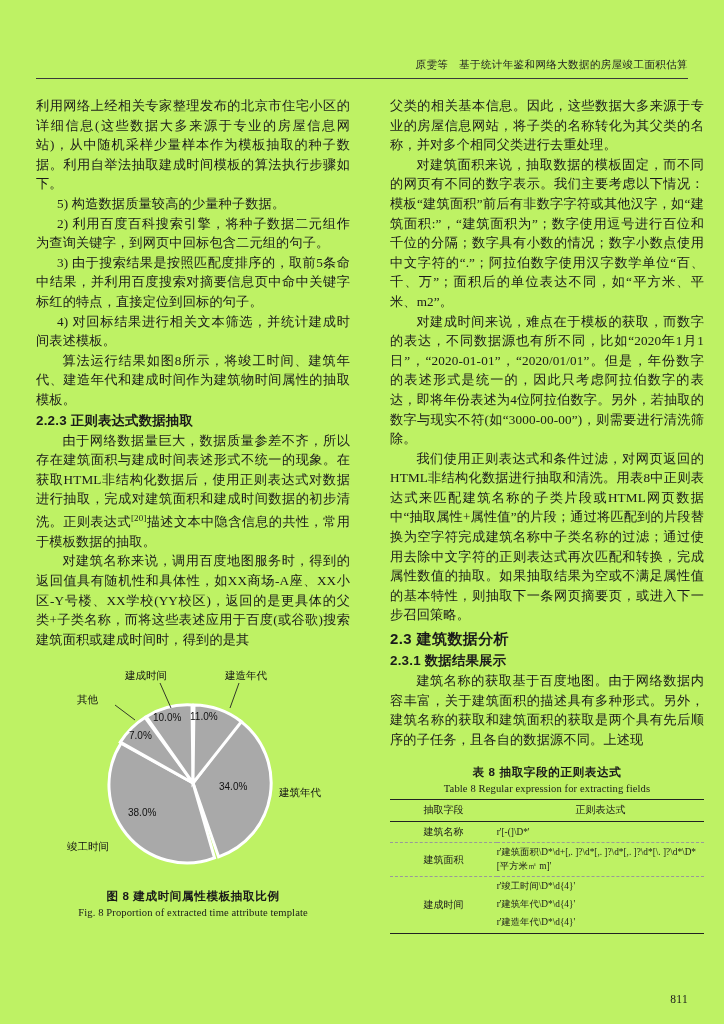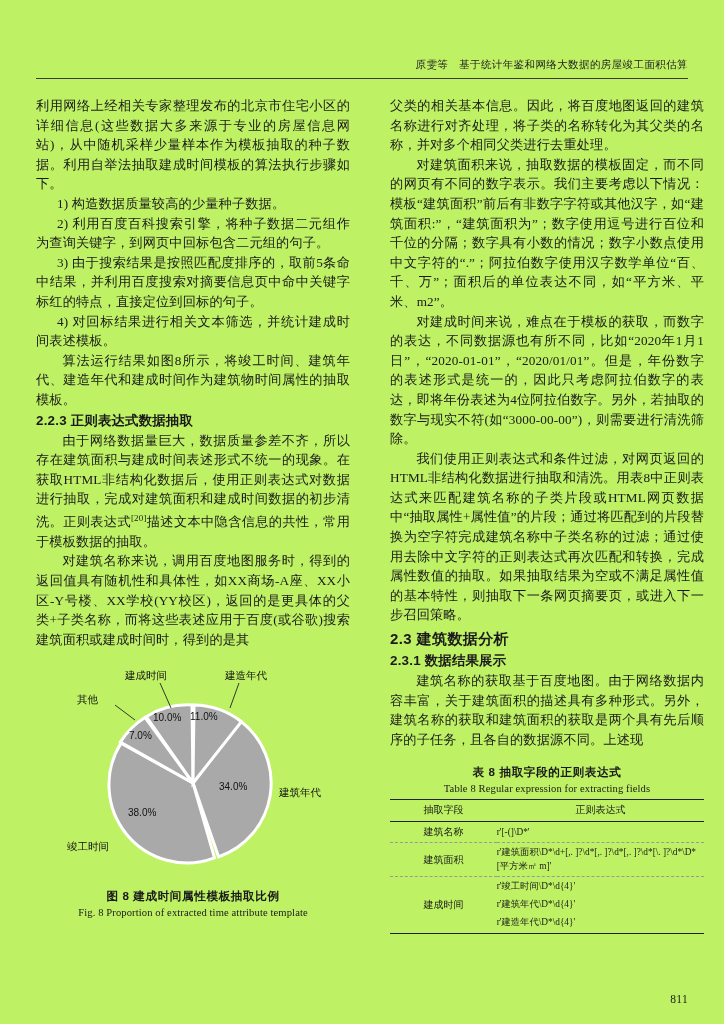--- a/index.html
+++ b/index.html
@@ -186,21 +186,21 @@
 <div class="page">
 
   <div class="running-head">原雯等　基于统计年鉴和网络大数据的房屋竣工面积估算</div>
   <div class="head-rule"></div>
 
   <div class="columns">
 
     <div class="col">
 
       <p class="para">利用网络上经相关专家整理发布的北京市住宅小区的详细信息(这些数据大多来源于专业的房屋信息网站)，从中随机采样少量样本作为模板抽取的种子数据。利用自举法抽取建成时间模板的算法执行步骤如下。</p>
-      <p class="para indent-num">1) 构造数据质量较高的少量种子数据。</p>
+      <p class="para indent-num">5) 构造数据质量较高的少量种子数据。</p>
       <p class="para indent-num">2) 利用百度百科搜索引擎，将种子数据二元组作为查询关键字，到网页中回标包含二元组的句子。</p>
       <p class="para indent-num">3) 由于搜索结果是按照匹配度排序的，取前5条命中结果，并利用百度搜索对摘要信息页中命中关键字标红的特点，直接定位到回标的句子。</p>
       <p class="para indent-num">4) 对回标结果进行相关文本筛选，并统计建成时间表述模板。</p>
       <p class="para indent">算法运行结果如图8所示，将竣工时间、建筑年代、建造年代和建成时间作为建筑物时间属性的抽取模板。</p>
 
       <h3 class="sec">2.2.3  正则表达式数据抽取</h3>
 
       <p class="para indent"><span>由于网络数据量巨大，数据质量参差不齐，所以存在建筑面积与建成时间表述形式不统一的现象。在获取HTML非结构化数据后，使用正则表达式对数据进行抽取，完成对建筑面积和建成时间数据的初步清洗。正则表达式</span><sup class="ref">[20]</sup><span>描述文本中隐含信息的共性，常用于模板数据的抽取。</span></p>
 
       <p class="para indent">对建筑名称来说，调用百度地图服务时，得到的返回值具有随机性和具体性，如XX商场-A座、XX小区-Y号楼、XX学校(YY校区)，返回的是更具体的父类+子类名称，而将这些表述应用于百度(或谷歌)搜索建筑面积或建成时间时，得到的是其</p>
@@ -242,21 +242,21 @@
           </svg>
         </div>
         <div class="fig-cap-cn">图 8    建成时间属性模板抽取比例</div>
         <div class="fig-cap-en">Fig. 8    Proportion of extracted time attribute template</div>
       </div>
 
     </div>
 
     <div class="col">
 
-      <p class="para">父类的相关基本信息。因此，将百度地图返回的建筑名称进行对齐处理，将子类的名称转化为其父类的名称，并对多个相同父类进行去重处理。</p>
+      <p class="para">父类的相关基本信息。因此，这些数据大多来源于专业的房屋信息网站，将子类的名称转化为其父类的名称，并对多个相同父类进行去重处理。</p>
       <p class="para indent">对建筑面积来说，抽取数据的模板固定，而不同的网页有不同的数字表示。我们主要考虑以下情况：模板“建筑面积”前后有非数字字符或其他汉字，如“建筑面积:”，“建筑面积为”；数字使用逗号进行百位和千位的分隔；数字具有小数的情况；数字小数点使用中文字符的“.”；阿拉伯数字使用汉字数学单位“百、千、万”；面积后的单位表达不同，如“平方米、平米、m2”。</p>
       <p class="para indent">对建成时间来说，难点在于模板的获取，而数字的表达，不同数据源也有所不同，比如“2020年1月1日”，“2020-01-01”，“2020/01/01”。但是，年份数字的表述形式是统一的，因此只考虑阿拉伯数字的表达，即将年份表述为4位阿拉伯数字。另外，若抽取的数字与现实不符(如“3000-00-00”)，则需要进行清洗筛除。</p>
       <p class="para indent">我们使用正则表达式和条件过滤，对网页返回的HTML非结构化数据进行抽取和清洗。用表8中正则表达式来匹配建筑名称的子类片段或HTML网页数据中“抽取属性+属性值”的片段；通过将匹配到的片段替换为空字符完成建筑名称中子类名称的过滤；通过使用去除中文字符的正则表达式再次匹配和转换，完成属性数值的抽取。如果抽取结果为空或不满足属性值的基本特性，则抽取下一条网页摘要页，或进入下一步召回策略。</p>
 
       <h2 class="sec-major">2.3  建筑数据分析</h2>
       <h3 class="sec">2.3.1  数据结果展示</h3>
 
       <p class="para indent">建筑名称的获取基于百度地图。由于网络数据内容丰富，关于建筑面积的描述具有多种形式。另外，建筑名称的获取和建筑面积的获取是两个具有先后顺序的子任务，且各自的数据源不同。上述现</p>
 
       <div class="table-block">

